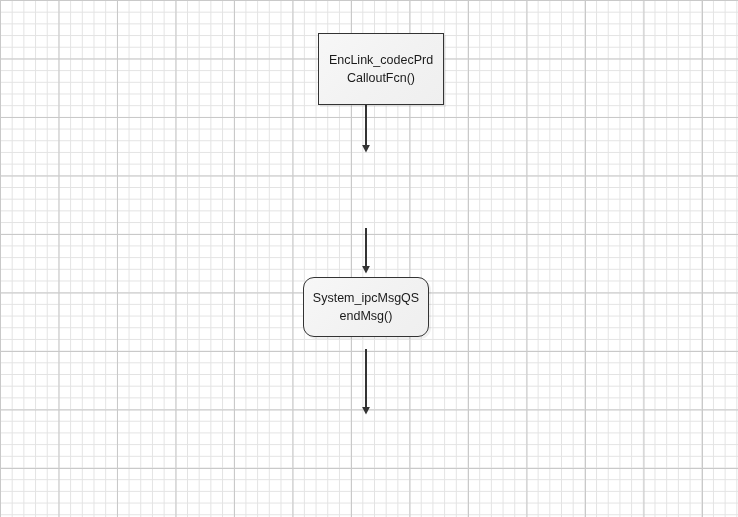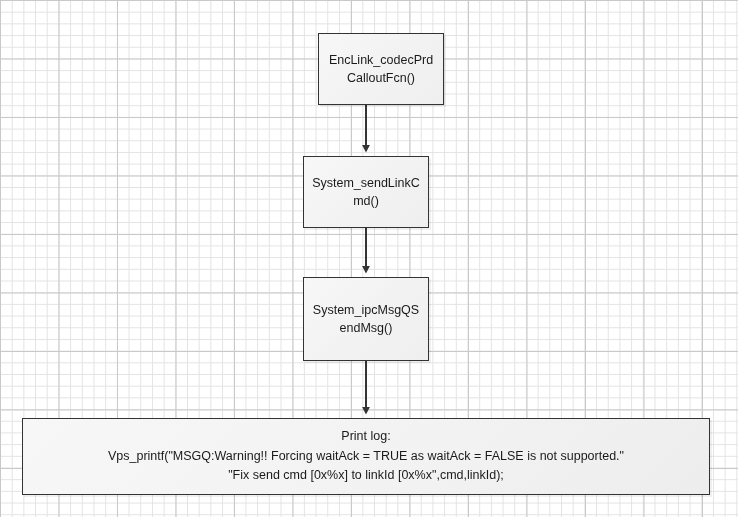--- a/index.html
+++ b/index.html
@@ -50,21 +50,21 @@
     word-break: break-word;
   }
 
   .node-label {
     display: block;
     width: 100%;
   }
 
   #node-enclink   { left: 318px; top: 33px;  width: 126px; height: 72px; }
   #node-sendlink  { left: 303px; top: 156px; width: 126px; height: 72px; }
-  #node-ipcmsgq   { left: 303px; top: 277px; width: 126px; height: 84px; }
+  #node-ipcmsgq   { left: 303px; top: 277px; width: 126px; height: 60px; border-radius: 11px; }
 
   
   #node-printlog {
     position: absolute;
     left: 22px;
     top: 418px;
     width: 688px;
     height: 77px;
     box-sizing: border-box;
     border: 1.5px solid #333333;
@@ -117,27 +117,19 @@
 
     <g>
       <line x1="366" y1="349" x2="366" y2="410.5" stroke="#333333" stroke-width="2" marker-end="url(#arrowhead)"></line>
     </g>
   </svg>
 
   <div class="node" id="node-enclink">
     <span class="node-label">EncLink_codecPrdCalloutFcn()</span>
   </div>
 
-  <div class="node" id="node-sendlink">
-    <span class="node-label">System_sendLinkCmd()</span>
-  </div>
 
   <div class="node" id="node-ipcmsgq">
     <span class="node-label">System_ipcMsgQSendMsg()</span>
   </div>
 
-  <div id="node-printlog">
-    <span class="log-line">Print log:</span>
-    <span class="log-line">Vps_printf("MSGQ:Warning!! Forcing waitAck = TRUE as waitAck = FALSE is not supported."</span>
-    <span class="log-line">"Fix send cmd [0x%x] to linkId [0x%x",cmd,linkId);</span>
-  </div>
 
 </div>
 
 </body></html>

